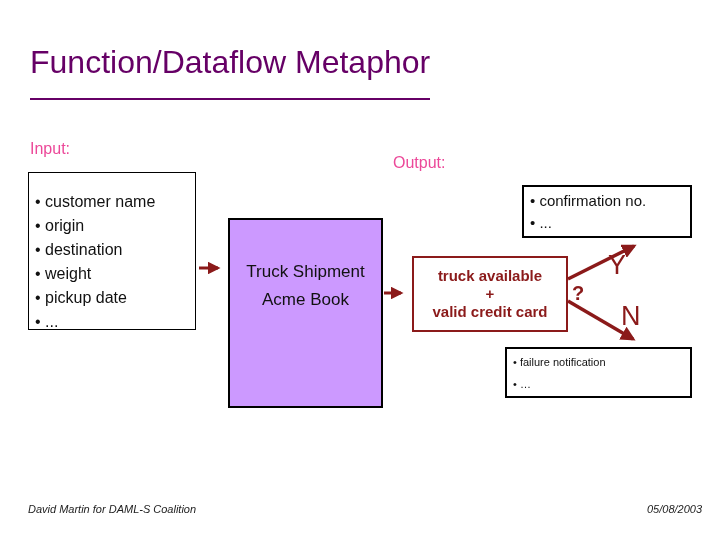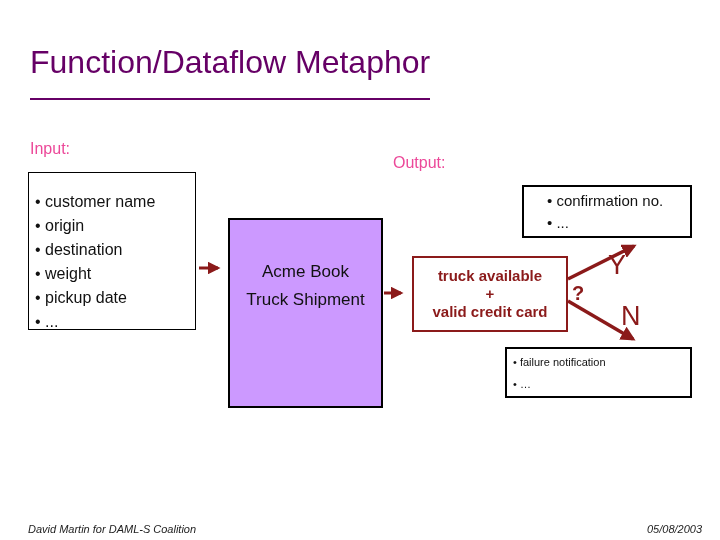--- a/index.html
+++ b/index.html
@@ -60,21 +60,21 @@
     width: 168px; height: 158px;
     padding: 17px 6px;
     font-size: 16px;
     line-height: 24px;
   }
 
   .confirmation-box {
     left: 522px; top: 185px;
     width: 170px; height: 53px;
     border-width: 2px;
-    padding: 3px 23px;
+    padding: 3px 6px;
     font-size: 15px;
     line-height: 22px;
   }
 
   .failure-box {
     left: 505px; top: 347px;
     width: 187px; height: 51px;
     border-width: 2px;
     padding: 2px 6px;
     font-size: 11px;
@@ -119,21 +119,20 @@
   }
   .question-mark { left: 572px; top: 282px; font-size: 20px; font-weight: bold; }
   .yes-label     { left: 608px; top: 250px; font-size: 27px; }
   .no-label      { left: 621px; top: 301px; font-size: 27px; }
 
   .footer-text {
     font-size: 11px;
     font-style: italic;
     color: #222222;
     white-space: nowrap;
-    margin-top: 20px;
   }
   .footer-credit { left: 28px;  top: 503px; }
   .footer-date   { left: 647px; top: 503px; text-align: right; }
 
   .arrow-layer {
     left: 0; top: 0;
     width: 720px; height: 540px;
     pointer-events: none;
   }
 </style>
@@ -152,22 +151,22 @@
       <li>customer name</li>
       <li>origin</li>
       <li>destination</li>
       <li>weight</li>
       <li>pickup date</li>
       <li>...</li>
     </ul>
   </div>
 
   <div class="abs process-box">
+    <div class="proc-line">Truck Shipment</div>
     <div class="proc-line">Acme Book</div>
-    <div class="proc-line">Truck Shipment</div>
   </div>
 
   <div class="abs condition-box">
     <div class="cond-line">truck available</div>
     <div class="cond-line">+</div>
     <div class="cond-line">valid credit card</div>
   </div>
 
   <div class="abs decision-label question-mark">?</div>
   <div class="abs decision-label yes-label">Y</div>

